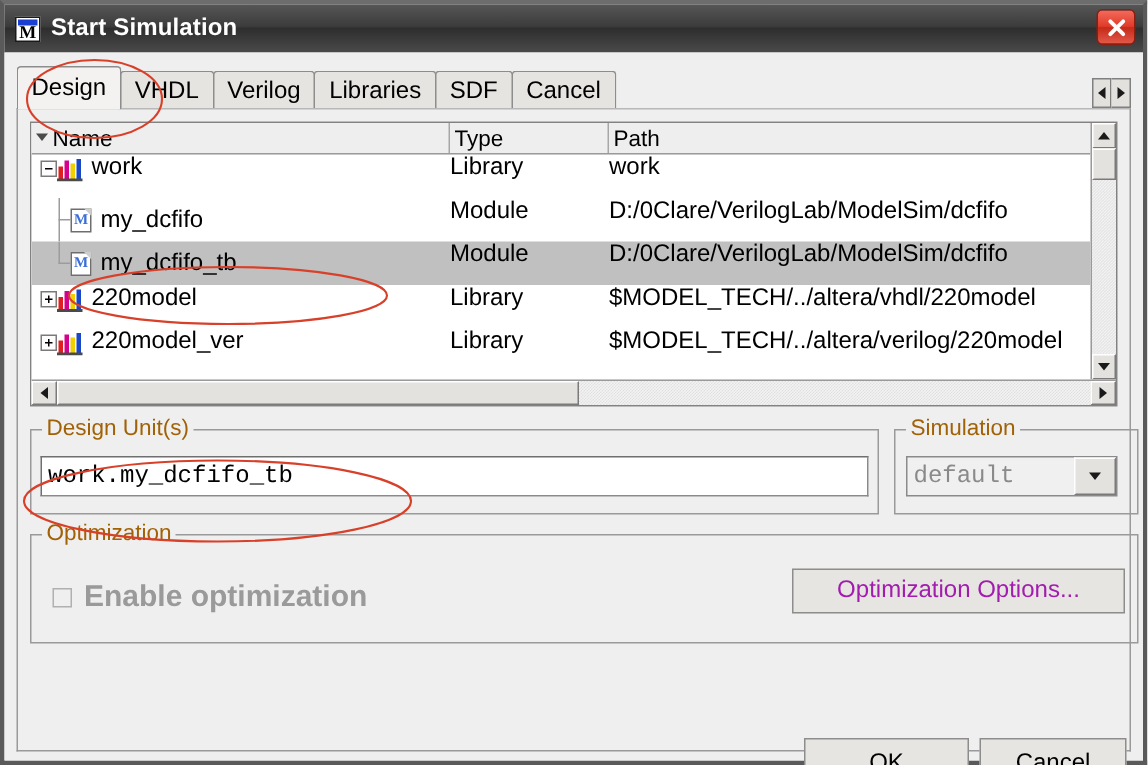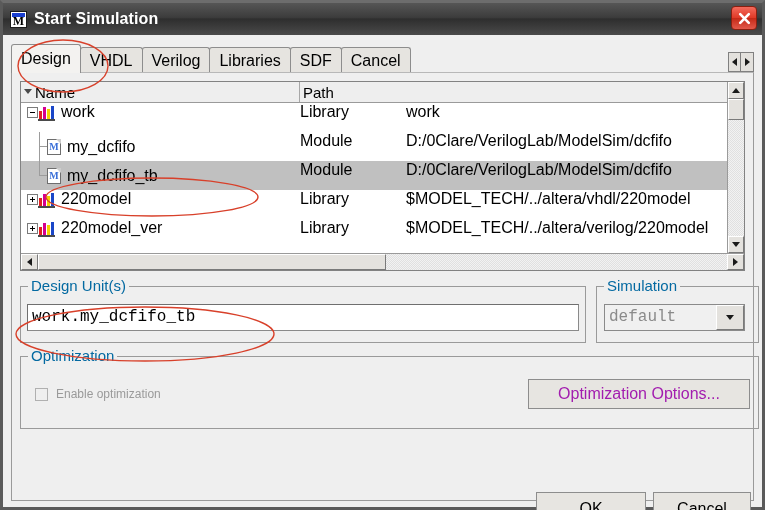--- a/index.html
+++ b/index.html
@@ -445,21 +445,21 @@
     border: 1px solid #9a9a9a;
     box-sizing: border-box;
   }
   .gb-title {
     position: absolute;
     top: -10px;
     left: 7px;
     background: #efefef;
     padding: 0 3px;
     font-size: 15px;
-    color: #0369a1;
+    color: #a16207;
     white-space: nowrap;
   }
   #gb-design-units { left: 8px; top: 213px; width: 566px; height: 57px; }
   #gb-resolution   { left: 584px; top: 213px; width: 163px; height: 57px; }
   #gb-optimization { left: 8px; top: 283px; width: 739px; height: 73px; }
 
   .text-input {
     position: absolute;
     left: 6px;
     top: 17px;
@@ -526,23 +526,24 @@
   }
   .checkbox {
     width: 13px; height: 13px;
     border: 1px solid #b0b0b0;
     background: #efefef;
     box-sizing: border-box;
     margin-right: 8px;
     flex: 0 0 13px;
   }
   .checkbox-label {
-    font-size: 12px;
+    font-size: 20px;
     color: #9a9a9a;
     white-space: nowrap;
+    font-weight: bold;
   }
 
   .btn {
     background: #e7e5e1;
     border: 1px solid #8d8d8d;
     box-sizing: border-box;
     font-size: 16px;
     color: #000;
     display: flex;
     align-items: center;
@@ -634,20 +635,23 @@
       <div class="tabpanel">
 
         <div class="tree-wrap">
           <div class="tree-top">
             <div class="tree-main">
 
               <div class="col-header">
                 <div class="col-h c-name">
                   <span class="sort-caret"></span>
                   <span>Name</span>
+                </div>
+                <div class="col-h c-type">
+                  <span>Type</span>
                 </div>
                 <div class="col-h c-path">
                   <span>Path</span>
                 </div>
               </div>
 
               <div class="rows">
 
                 <div class="row">
                   <div class="cell-name">

